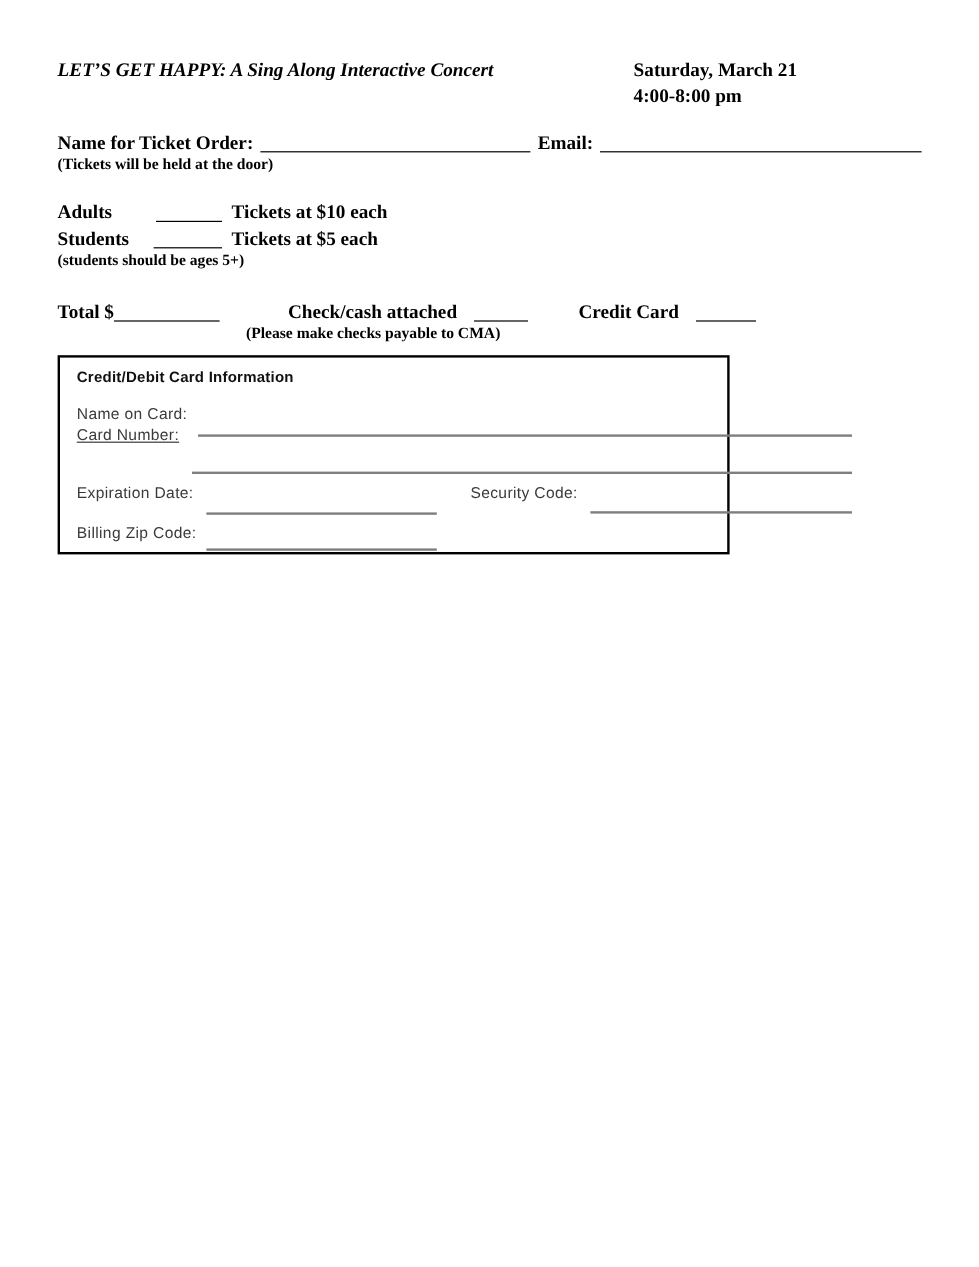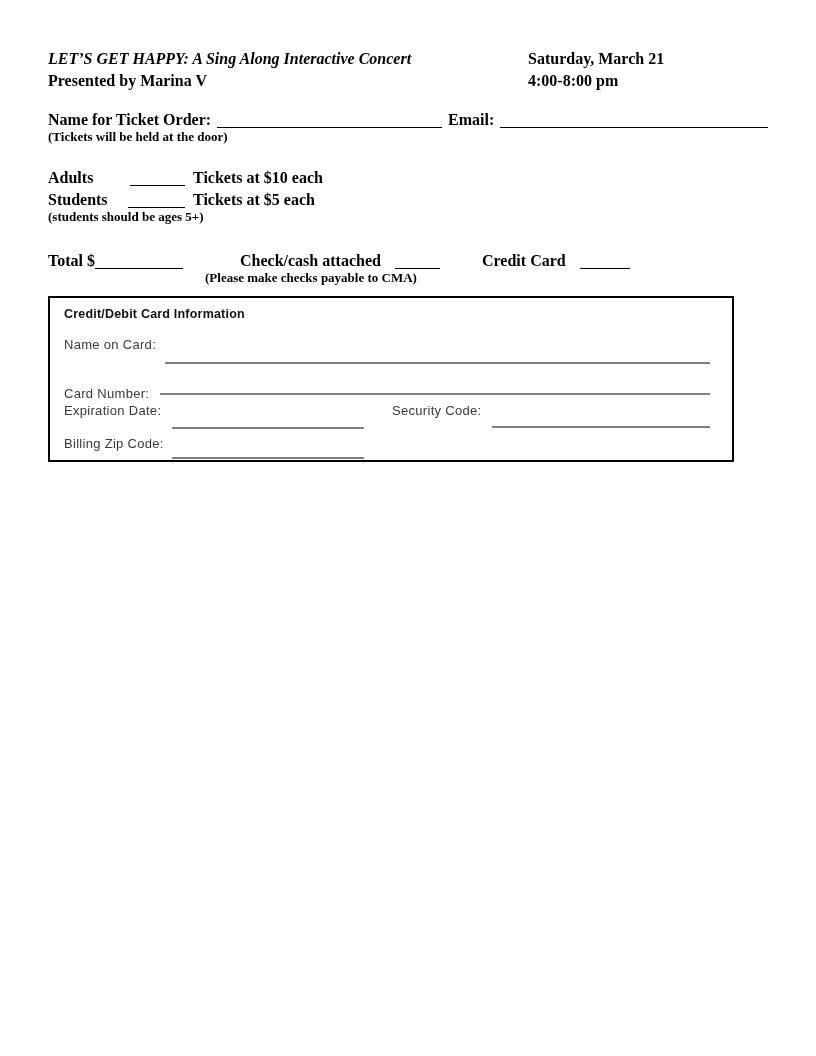--- a/index.html
+++ b/index.html
@@ -32,21 +32,21 @@
   .w-total{width:88px;}
   .w-check{width:45px;margin-left:14px;}
   .w-credit{width:50px;margin-left:14px;}
   .lbl-adults{display:inline-block;width:82px;}
   .lbl-students{display:inline-block;width:80px;}
   .ml6{margin-left:6px;font-family:Liberation Serif, serif;}
   .ml8{margin-left:8px;}
   
   .card-box{
     left:48px;top:296px;
-    width:686px;height:166px;
+    width:560px;height:166px;
     border:2px solid #000;
     box-sizing:border-box;
     background:#fff;
     font-family:"Liberation Sans",sans-serif;
   }
   .card-heading{
     left:14px;top:9px;
     font-size:12.5px;font-weight:bold;
     color:#111;
     letter-spacing:0.2px;
@@ -60,21 +60,20 @@
   }
   .gline{position:absolute;height:2px;background:#7f7f7f;}
 </style>
 </head>
 <body>
 
 <div class="page">
 
   <div class="abs" style="left:48px;top:48px;">
     <div class="serif-bold serif-bold-italic">LET’S GET HAPPY: A Sing Along Interactive Concert</div>
-    <div class="serif-bold">Presented by Marina V</div>
   </div>
   <div class="abs" style="left:528px;top:48px;">
     <div class="serif-bold">Saturday, March 21</div>
     <div class="serif-bold">4:00-8:00 pm</div>
   </div>
 
   <div class="abs row serif-bold" style="left:48px;top:109px;width:720px;">
     <span>Name for Ticket Order:</span>
     <span class="blank w-name ml6"></span>
     <span class="ml6">Email:</span>
@@ -100,21 +99,21 @@
     <span>Credit Card</span><span class="blank w-credit"></span>
   </div>
   <div class="abs note" style="left:205px;top:270px;">(Please make checks payable to CMA)</div>
 
   <div class="abs card-box">
     <div class="abs card-heading">Credit/Debit Card Information</div>
 
     <div class="abs card-label" style="left:14px;top:39px;">Name on Card:</div>
     <div class="gline" style="left:115px;top:64px;width:545px;"></div>
 
-    <div class="abs card-label" style="left:14px;top:88px;">Card Number:</div>
+    <div class="abs card-label" style="left:14px;top:57px;text-decoration:underline;">Card Number:</div>
     <div class="gline" style="left:110px;top:95px;width:550px;"></div>
 
     <div class="abs card-label" style="left:14px;top:105px;">Expiration Date:</div>
     <div class="gline" style="left:122px;top:129px;width:192px;"></div>
 
     <div class="abs card-label" style="left:342px;top:105px;">Security Code:</div>
     <div class="gline" style="left:442px;top:128px;width:218px;"></div>
 
     <div class="abs card-label" style="left:14px;top:138px;">Billing Zip Code:</div>
     <div class="gline" style="left:122px;top:159px;width:192px;"></div>

